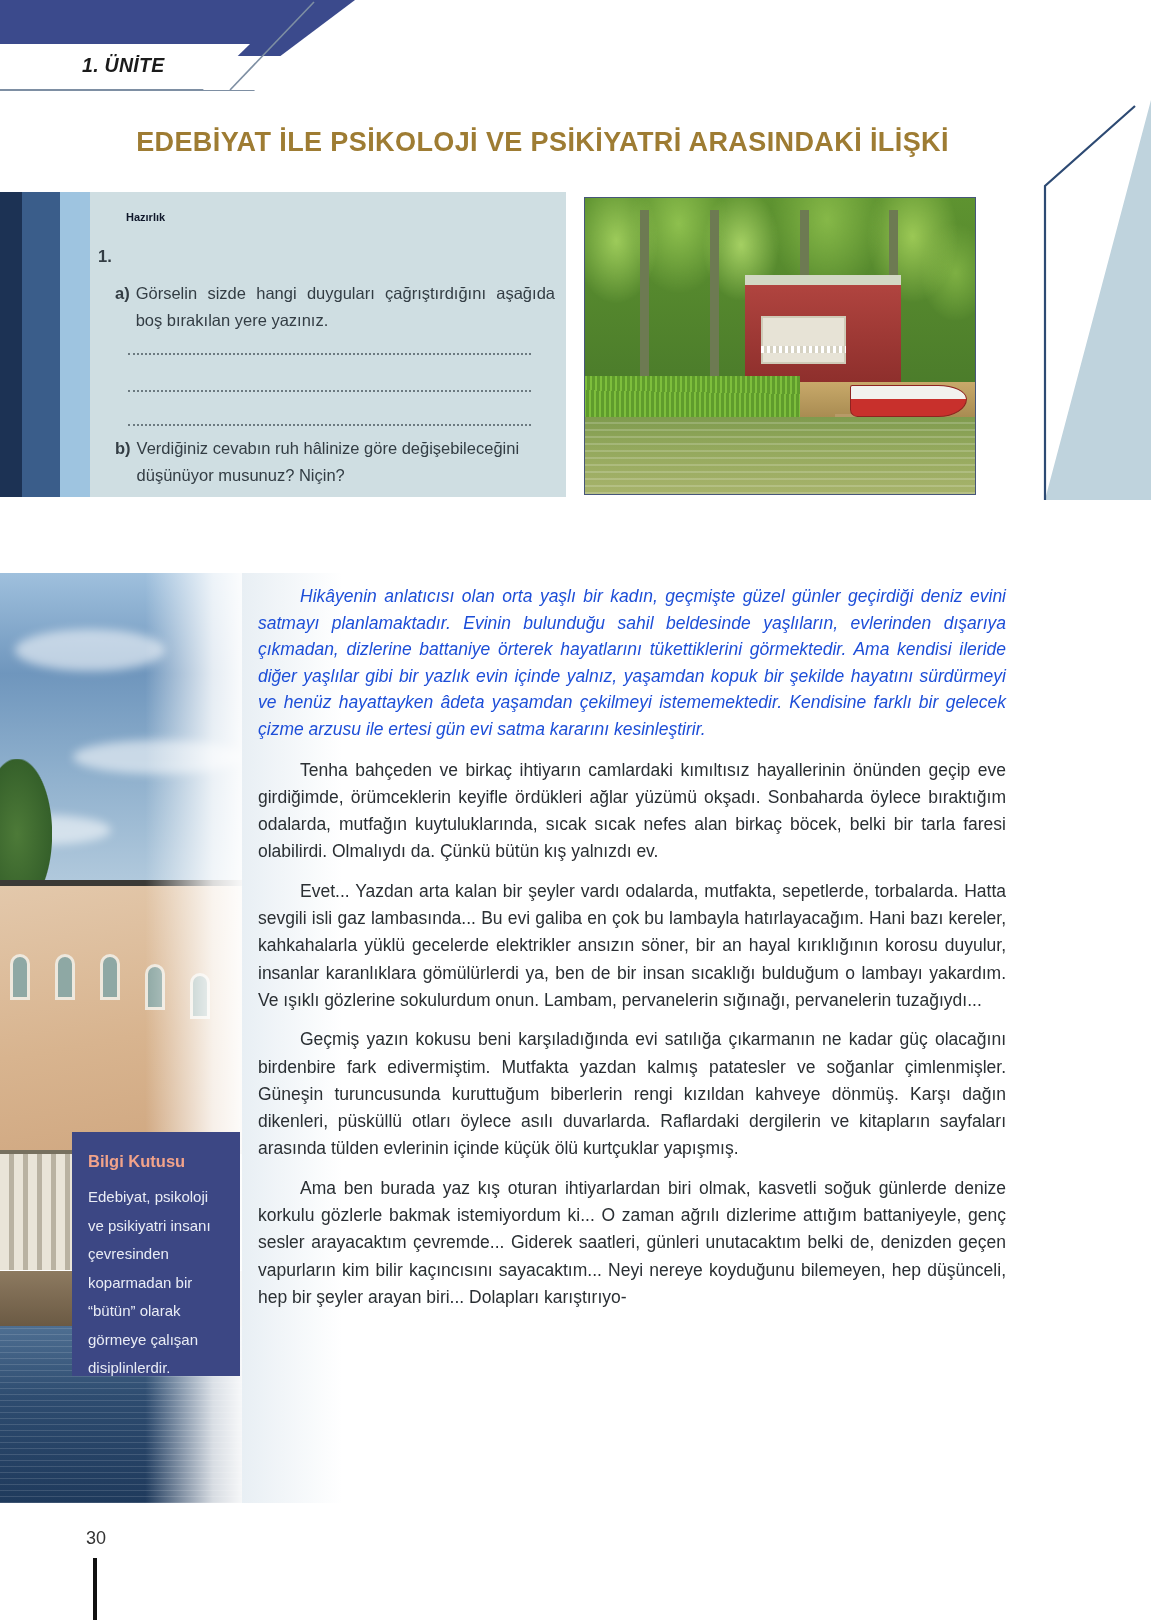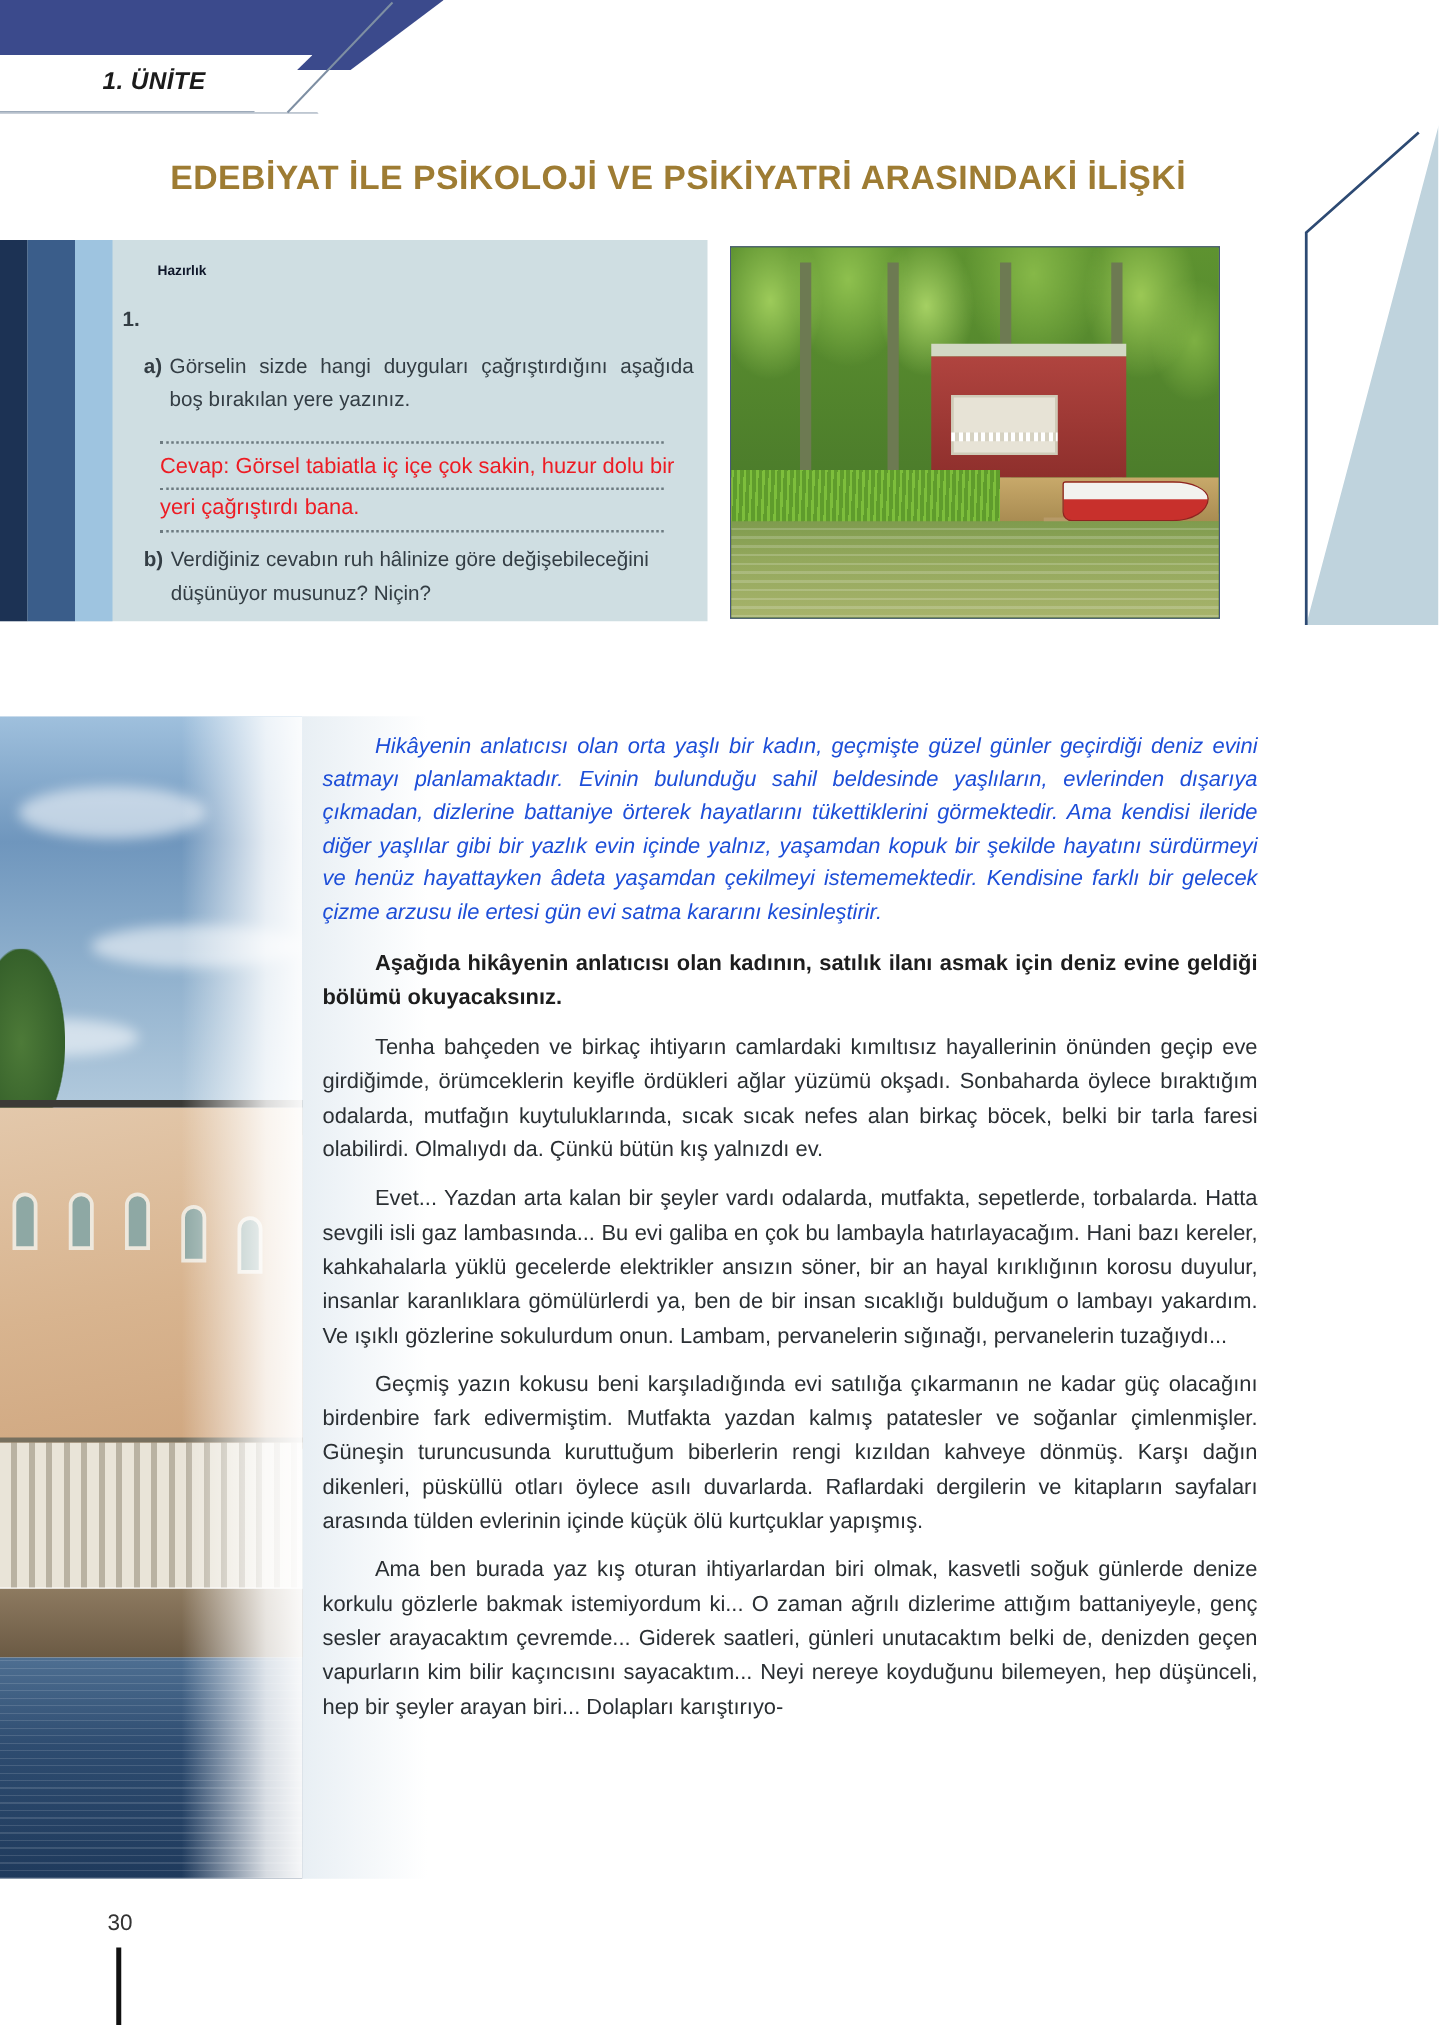--- a/index.html
+++ b/index.html
@@ -346,21 +346,20 @@
   </div>
 
   <div class="q-row qa">
     <span class="q-marker">a)</span>
     <span class="q-text">Görselin sizde hangi duyguları çağrıştırdığını aşağıda boş bırakılan yere yazınız.</span>
   </div>
 
   <div class="dots dots-1"></div>
   <div class="dots dots-2"></div>
   <div class="dots dots-3"></div>
-  <div class="answer-a">Cevap: Görsel tabiatla iç içe çok sakin, huzur dolu bir yeri çağrıştırdı bana.</div>
 
   <div class="q-row qb">
     <span class="q-marker">b)</span>
     <span class="q-text">Verdiğiniz cevabın ruh hâlinize göre değişebileceğini düşünüyor musunuz? Niçin?</span>
   </div>
 
   <div class="cottage-photo">
     <div class="cp-sky"></div>
     <div class="cp-trees"></div>
     <div class="cp-trunk" style="left:14%;"></div>
@@ -391,24 +390,27 @@
     <div class="mp-win" style="left:100px; top:41%;"></div>
     <div class="mp-win" style="left:145px; top:42%;"></div>
     <div class="mp-win" style="left:190px; top:43%;"></div>
     <div class="mp-colonnade"></div>
     <div class="mp-quay"></div>
     <div class="mp-sea"></div>
     <div class="mp-fade"></div>
   </div>
   <div class="mp-right-tint"></div>
 
+  <div class="bilgi-box">
+    <div class="bilgi-title">Bilgi Kutusu</div>
+    <div class="bilgi-text">Edebiyat, psikoloji ve psikiyatri insanı çevresinden koparmadan bir “bütün” olarak görmeye çalışan disiplinlerdir.</div>
+  </div>
 
   <div class="body-col">
     <p class="intro">Hikâyenin anlatıcısı olan orta yaşlı bir kadın, geçmişte güzel günler geçirdiği deniz evini satmayı planlamaktadır. Evinin bulunduğu sahil beldesinde yaşlıların, evlerinden dışarıya çıkmadan, dizlerine battaniye örterek hayatlarını tükettiklerini görmektedir. Ama kendisi ileride diğer yaşlılar gibi bir yazlık evin içinde yalnız, yaşamdan kopuk bir şekilde hayatını sürdürmeyi ve henüz hayattayken âdeta yaşamdan çekilmeyi istememektedir. Kendisine farklı bir gelecek çizme arzusu ile ertesi gün evi satma kararını kesinleştirir.</p>
-    <p class="lead">Aşağıda hikâyenin anlatıcısı olan kadının, satılık ilanı asmak için deniz evine geldiği bölümü okuyacaksınız.</p>
     <p class="body">Tenha bahçeden ve birkaç ihtiyarın camlardaki kımıltısız hayallerinin önünden geçip eve girdiğimde, örümceklerin keyifle ördükleri ağlar yüzümü okşadı. Sonbaharda öylece bıraktığım odalarda, mutfağın kuytuluklarında, sıcak sıcak nefes alan birkaç böcek, belki bir tarla faresi olabilirdi. Olmalıydı da. Çünkü bütün kış yalnızdı ev.</p>
     <p class="body">Evet... Yazdan arta kalan bir şeyler vardı odalarda, mutfakta, sepetlerde, torbalarda. Hatta sevgili isli gaz lambasında... Bu evi galiba en çok bu lambayla hatırlayacağım. Hani bazı kereler, kahkahalarla yüklü gecelerde elektrikler ansızın söner, bir an hayal kırıklığının korosu duyulur, insanlar karanlıklara gömülürlerdi ya, ben de bir insan sıcaklığı bulduğum o lambayı yakardım. Ve ışıklı gözlerine sokulurdum onun. Lambam, pervanelerin sığınağı, pervanelerin tuzağıydı...</p>
     <p class="body">Geçmiş yazın kokusu beni karşıladığında evi satılığa çıkarmanın ne kadar güç olacağını birdenbire fark edivermiştim. Mutfakta yazdan kalmış patatesler ve soğanlar çimlenmişler. Güneşin turuncusunda kuruttuğum biberlerin rengi kızıldan kahveye dönmüş. Karşı dağın dikenleri, püsküllü otları öylece asılı duvarlarda. Raflardaki dergilerin ve kitapların sayfaları arasında tülden evlerinin içinde küçük ölü kurtçuklar yapışmış.</p>
     <p class="body">Ama ben burada yaz kış oturan ihtiyarlardan biri olmak, kasvetli soğuk günlerde denize korkulu gözlerle bakmak istemiyordum ki... O zaman ağrılı dizlerime attığım battaniyeyle, genç sesler arayacaktım çevremde... Giderek saatleri, günleri unutacaktım belki de, denizden geçen vapurların kim bilir kaçıncısını sayacaktım... Neyi nereye koyduğunu bilemeyen, hep düşünceli, hep bir şeyler arayan biri... Dolapları karıştırıyo-</p>
   </div>
 
   <div class="page-number">30</div>
   <div class="footer-rule"></div>
 
 </div>

